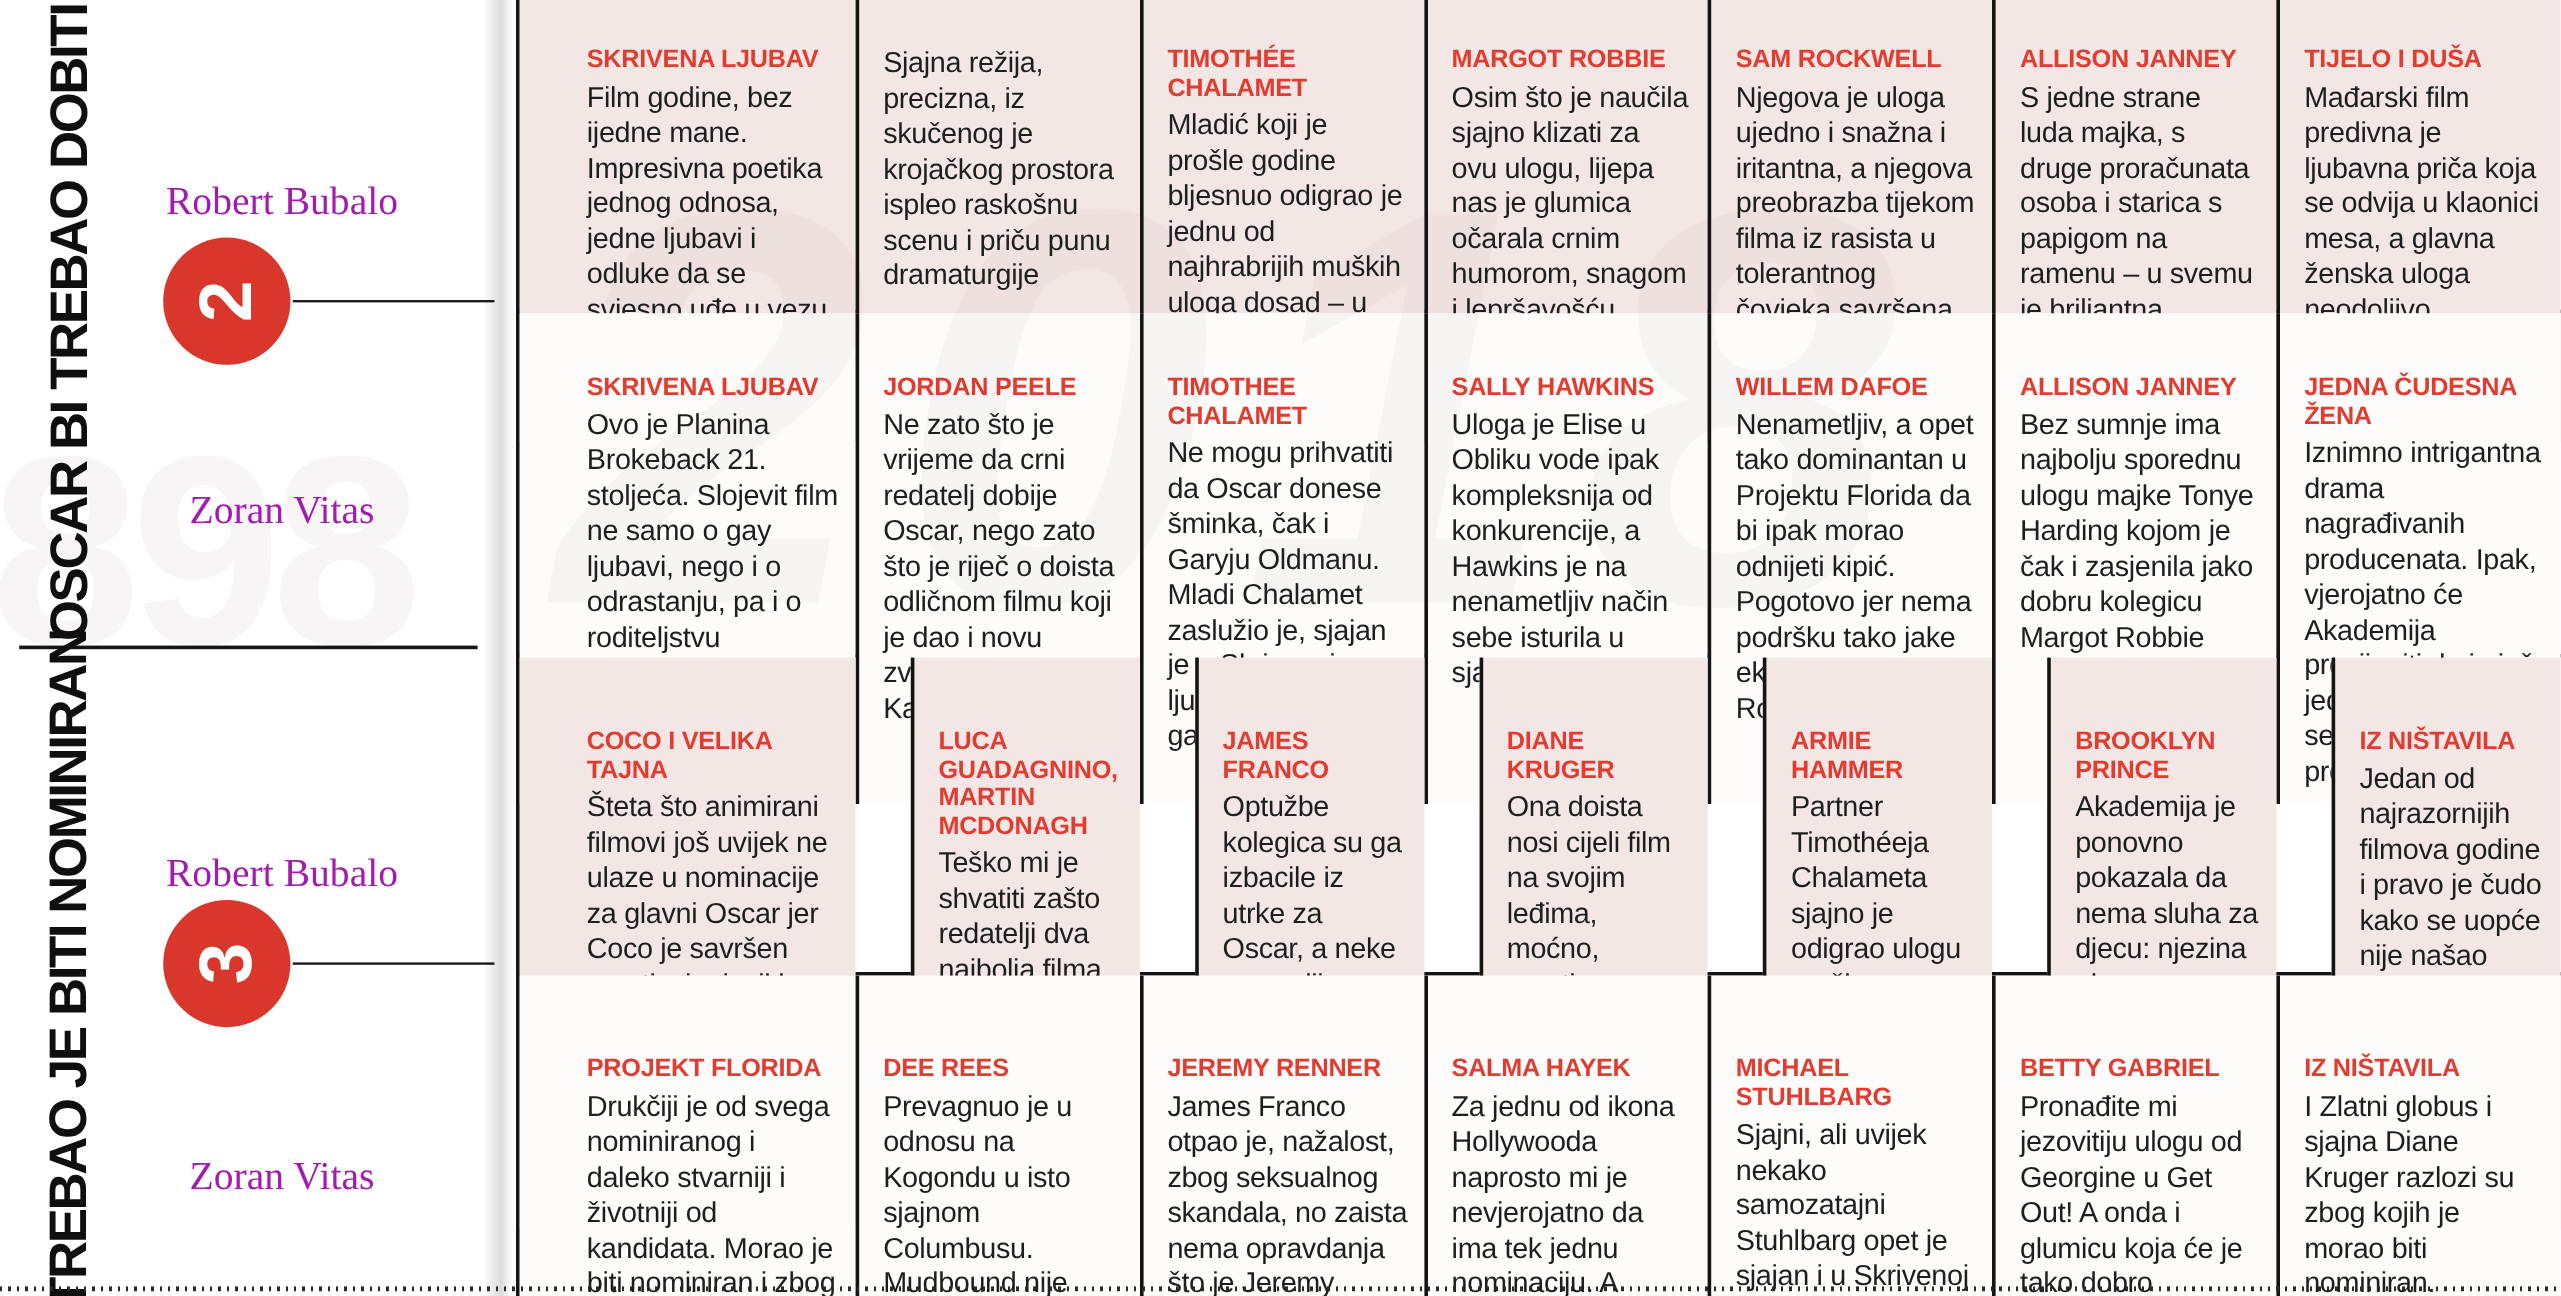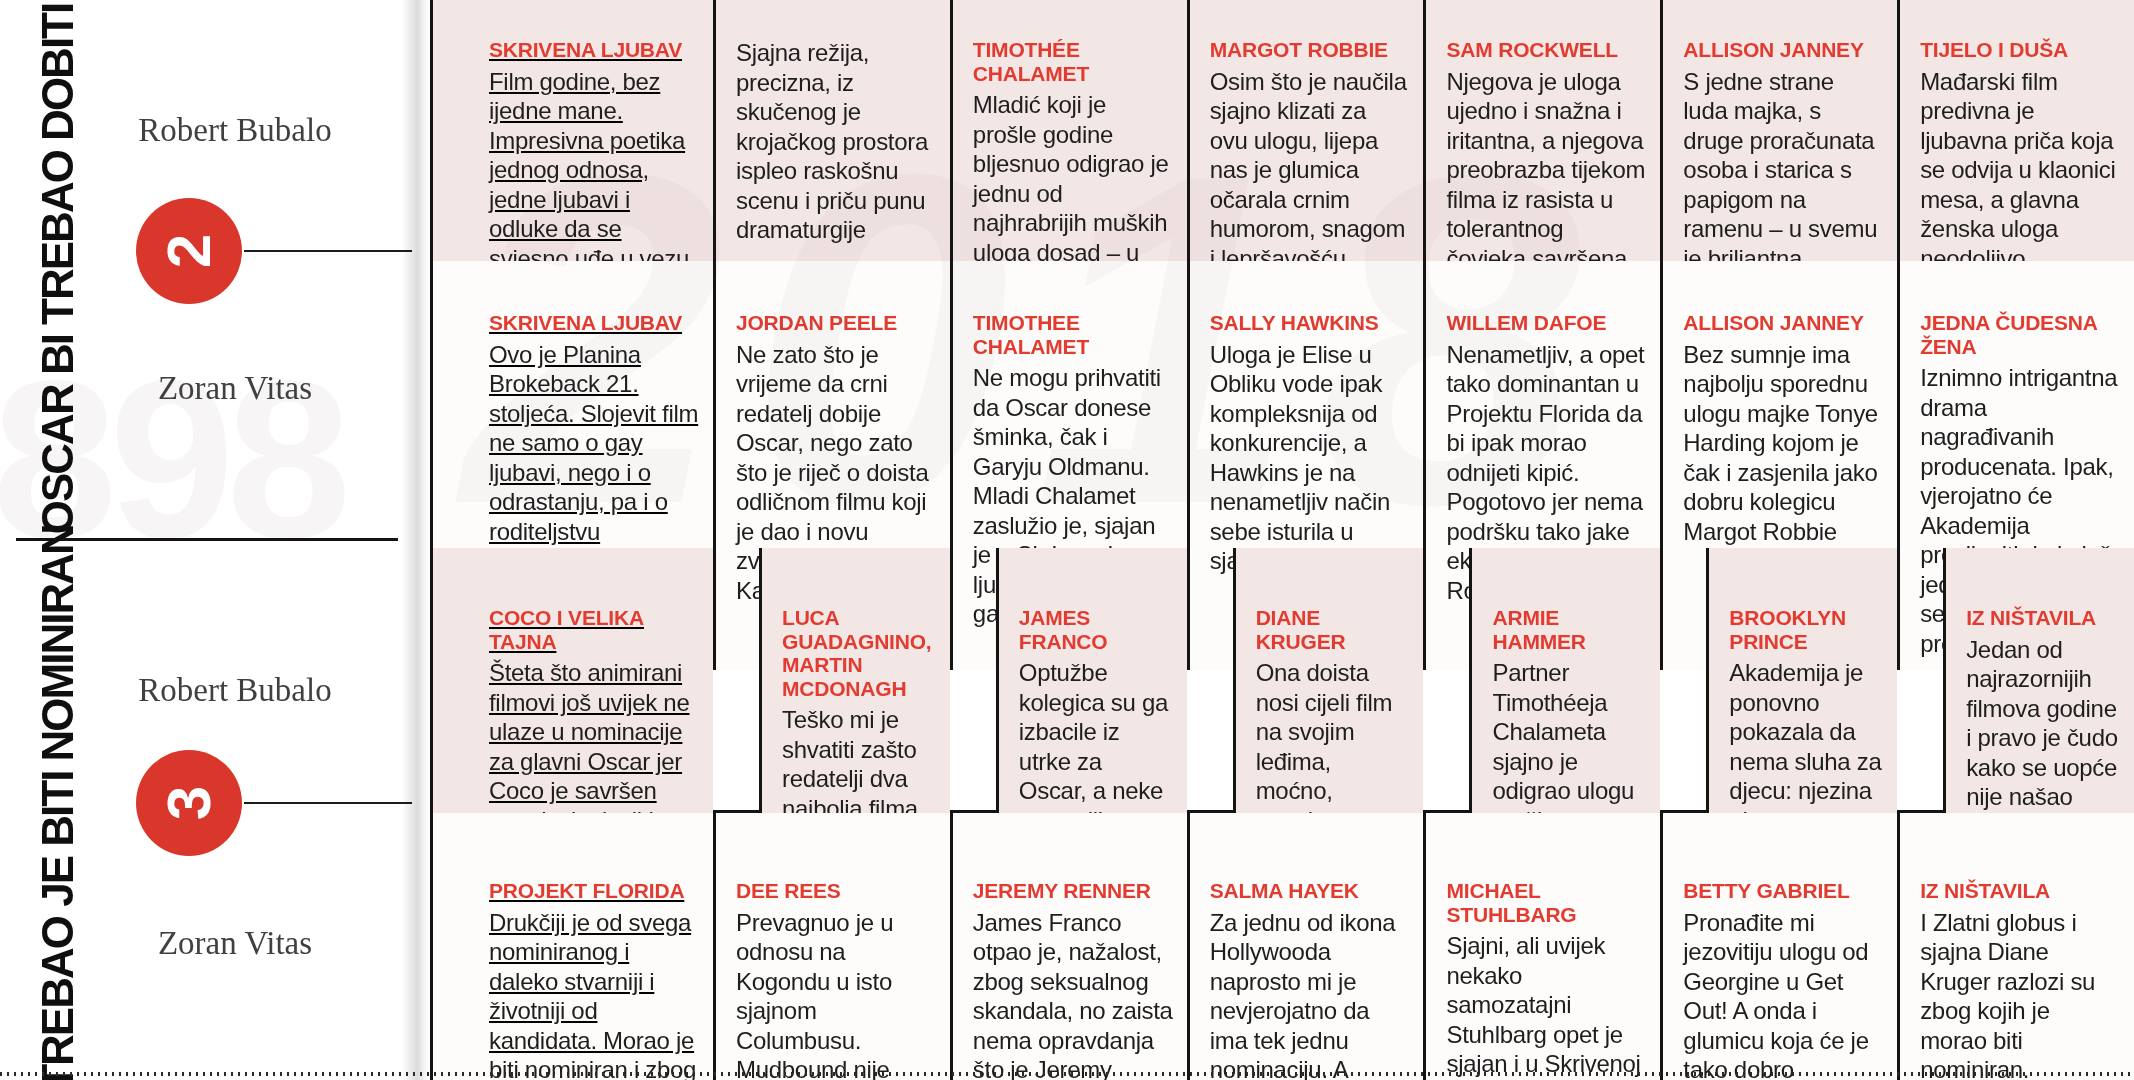--- a/index.html
+++ b/index.html
@@ -12,21 +12,21 @@
   .page{position:relative;width:2134px;height:1080px;background:#fff;}
 
   
   .rail{position:absolute;left:0;top:0;width:404px;height:1080px;background:#fff;}
   .vwrap{position:absolute;display:flex;align-items:center;justify-content:center;}
   .vwrap span{transform:rotate(-90deg);white-space:nowrap;font-weight:700;
     font-size:44px;letter-spacing:-2px;color:#0f0f0f;}
   .vhead-top{left:6px;top:0;width:104px;height:538px;}
   .vhead-bottom{left:6px;top:545px;width:104px;height:525px;}
   .critic{position:absolute;left:100px;width:270px;text-align:center;
-    font-family:"Liberation Serif",serif;font-size:33px;color:#404040;}
+    font-family:"Liberation Serif",serif;font-size:33px;color:#a21caf;margin-top:38px;}
   .badge{position:absolute;left:136px;width:106px;height:106px;border-radius:50%;
     background:var(--accent-red,#d9372c);display:flex;align-items:center;justify-content:center;}
   .badge span{transform:rotate(-90deg);color:#fff;font-weight:700;font-size:62px;line-height:1;}
   .connector{position:absolute;height:2px;background:#1c1c1c;left:244px;width:168px;}
   .section-divider{position:absolute;left:16px;top:538px;width:382px;height:3px;background:var(--line-black,#141414);}
   .rail-watermark{position:absolute;left:-8px;top:330px;font-size:225px;font-weight:700;
     letter-spacing:-8px;color:rgba(90,60,60,0.05);pointer-events:none;}
 
   
   .gutter{position:absolute;left:402px;top:0;width:28px;height:1080px;
@@ -34,21 +34,21 @@
 
   
   .grid{position:absolute;left:430px;top:0;width:1704px;height:1080px;
     border-left:3px solid var(--line-black,#141414);overflow:hidden;}
   .grid-row{display:grid;grid-template-columns:280px repeat(6,1fr);}
   .grid-row + .grid-row{border-top:3px solid var(--line-black,#141414);}
   .r1{height:258px;} .r2{height:287px;} .r3{height:265px;gap:46px;} .r4{height:267px;}
   .row-pink .cell{background:var(--pink-row,#f3e7e6);}
   .row-white .cell{background:var(--white-row,#fdfcfb);}
   .cell{padding:38px 14px 12px 20px;}
-  .cell:first-child{padding-left:56px;text-decoration:underline;}
+  .cell:first-child{padding-left:56px;}
   .cell + .cell{border-left:3px solid var(--line-black,#141414);}
   .r2 .cell{padding-top:50px;} .r3 .cell{padding-top:58px;} .r4 .cell{padding-top:66px;}
   .review-title{color:var(--title-red,#e23b30);font-size:21px;font-weight:700;
     line-height:1.12;letter-spacing:-0.2px;margin-bottom:5px;text-transform:uppercase;}
   .review-body{color:var(--body-ink,#1e1e1e);font-size:24px;line-height:1.23;letter-spacing:-0.3px;}
   .grid-watermark{position:absolute;left:30px;top:70px;font-size:470px;font-weight:700;
     letter-spacing:24px;color:rgba(90,60,60,0.035);pointer-events:none;z-index:3;font-style:italic;}
 
   
   .dotted-rule{position:absolute;left:0;bottom:4px;width:2134px;height:4px;

